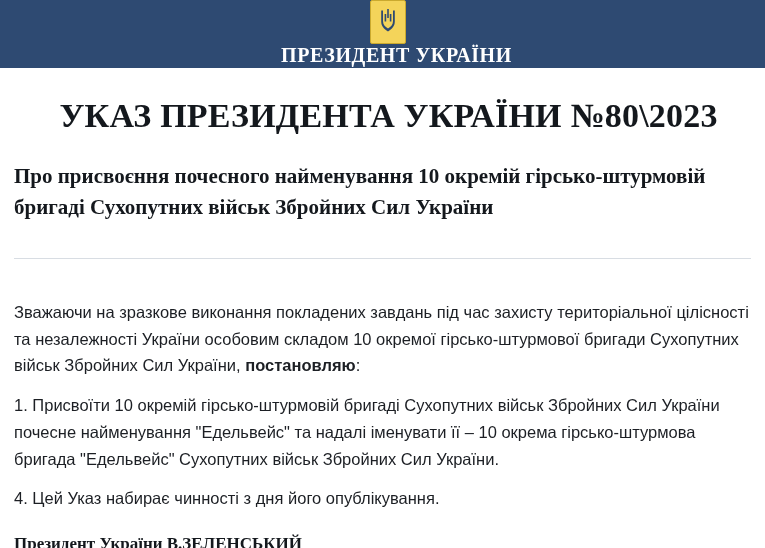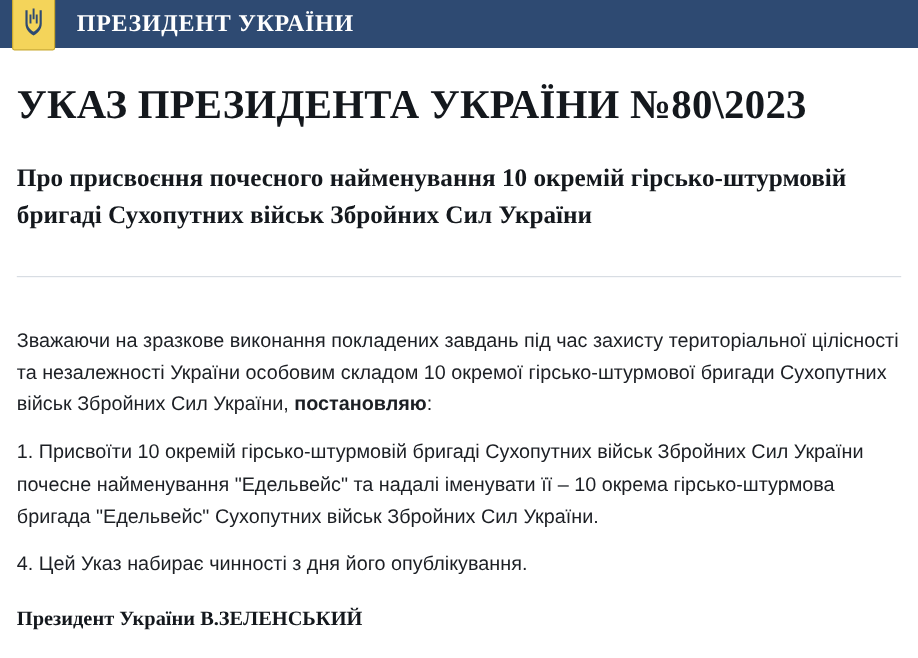--- a/index.html
+++ b/index.html
@@ -10,26 +10,27 @@
   body {
     width: 765px;
     height: 548px;
     font-family: "Liberation Serif", serif;
     color: #1a1a1a;
     overflow: hidden;
   }
 
   
   .header {
-    height: 40px;
+    height: 68px;
     background: #2e4a72;
     display: flex;
     align-items: center;
     padding-left: 10px;
     box-sizing: border-box;
+    flex-direction: column;
   }
   .emblem {
     width: 34px;
     height: 42px;
     background: #f4d45a;
     border: 1px solid #caa92e;
     border-radius: 2px;
     display: flex;
     align-items: center;
     justify-content: center;
@@ -49,23 +50,24 @@
   .page {
     padding: 0 14px;
     box-sizing: border-box;
   }
 
   .decree-title {
     font-family: "Liberation Serif", serif;
     font-weight: bold;
     font-size: 34px;
     line-height: 1.15;
-    margin: 28px 0 0 0;
+    margin: 28px 0 0 12px;
     color: #14181d;
     letter-spacing: 0.2px;
+    text-align: center;
   }
 
   .subtitle {
     font-family: "Liberation Serif", serif;
     font-size: 21px;
     line-height: 1.45;
     margin: 26px 0 12px 0;
     color: #14181d;
   }
 

